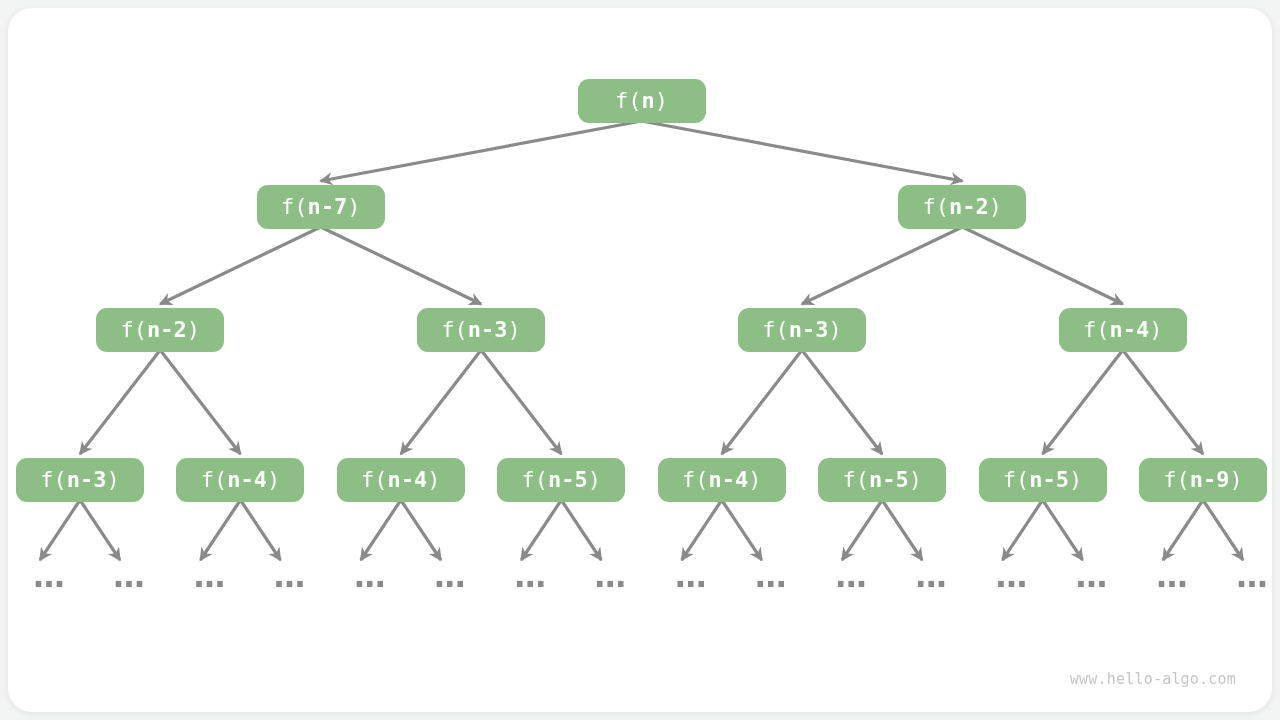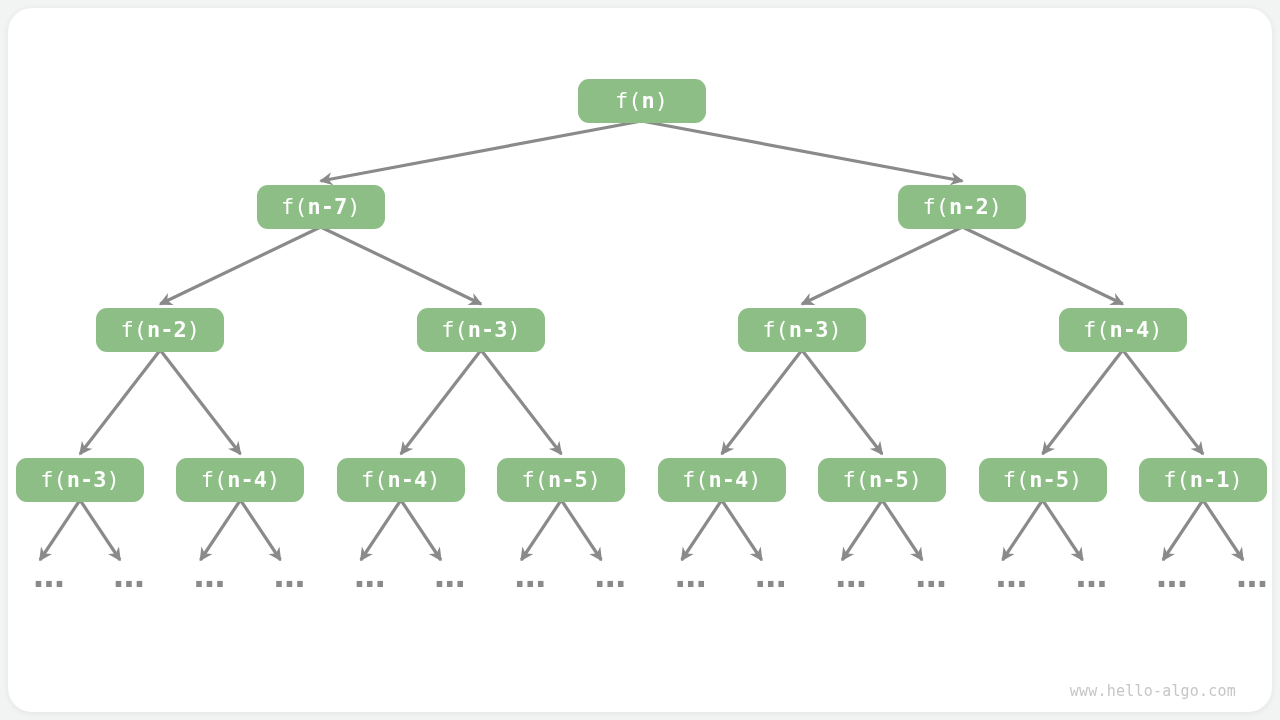--- a/index.html
+++ b/index.html
@@ -55,21 +55,21 @@
     font-size: 34px;
     letter-spacing: -10px;
     margin-left: 4px;
     line-height: normal;
     transform: translateX(-50%);
     white-space: nowrap;
   }
   .watermark {
     position: absolute;
     right: 44px;
-    bottom: 20px;
+    bottom: 32px;
     font-size: 15px;
     color: var(--watermark-color, #c6c6c6);
     letter-spacing: 0.2px;
   }
 </style>
 </head>
 <body>
 
 <div class="card"></div>
 <div class="stage">
@@ -176,21 +176,21 @@
       <span class="arg">n-5</span>
       <span class="close">)</span>
     </div>
     <div class="node" style="left: 978.571px; top: 458px;">
       <span class="fn">f(</span>
       <span class="arg">n-5</span>
       <span class="close">)</span>
     </div>
     <div class="node" style="left: 1139px; top: 458px;">
       <span class="fn">f(</span>
-      <span class="arg">n-1</span>
+      <span class="arg">n-9</span>
       <span class="close">)</span>
     </div>
     <div class="leaf" style="left: 40px; top: 555px;">...</div>
     <div class="leaf" style="left: 120px; top: 555px;">...</div>
     <div class="leaf" style="left: 200.429px; top: 555px;">...</div>
     <div class="leaf" style="left: 280.429px; top: 555px;">...</div>
     <div class="leaf" style="left: 360.857px; top: 555px;">...</div>
     <div class="leaf" style="left: 440.857px; top: 555px;">...</div>
     <div class="leaf" style="left: 521.286px; top: 555px;">...</div>
     <div class="leaf" style="left: 601.286px; top: 555px;">...</div>

